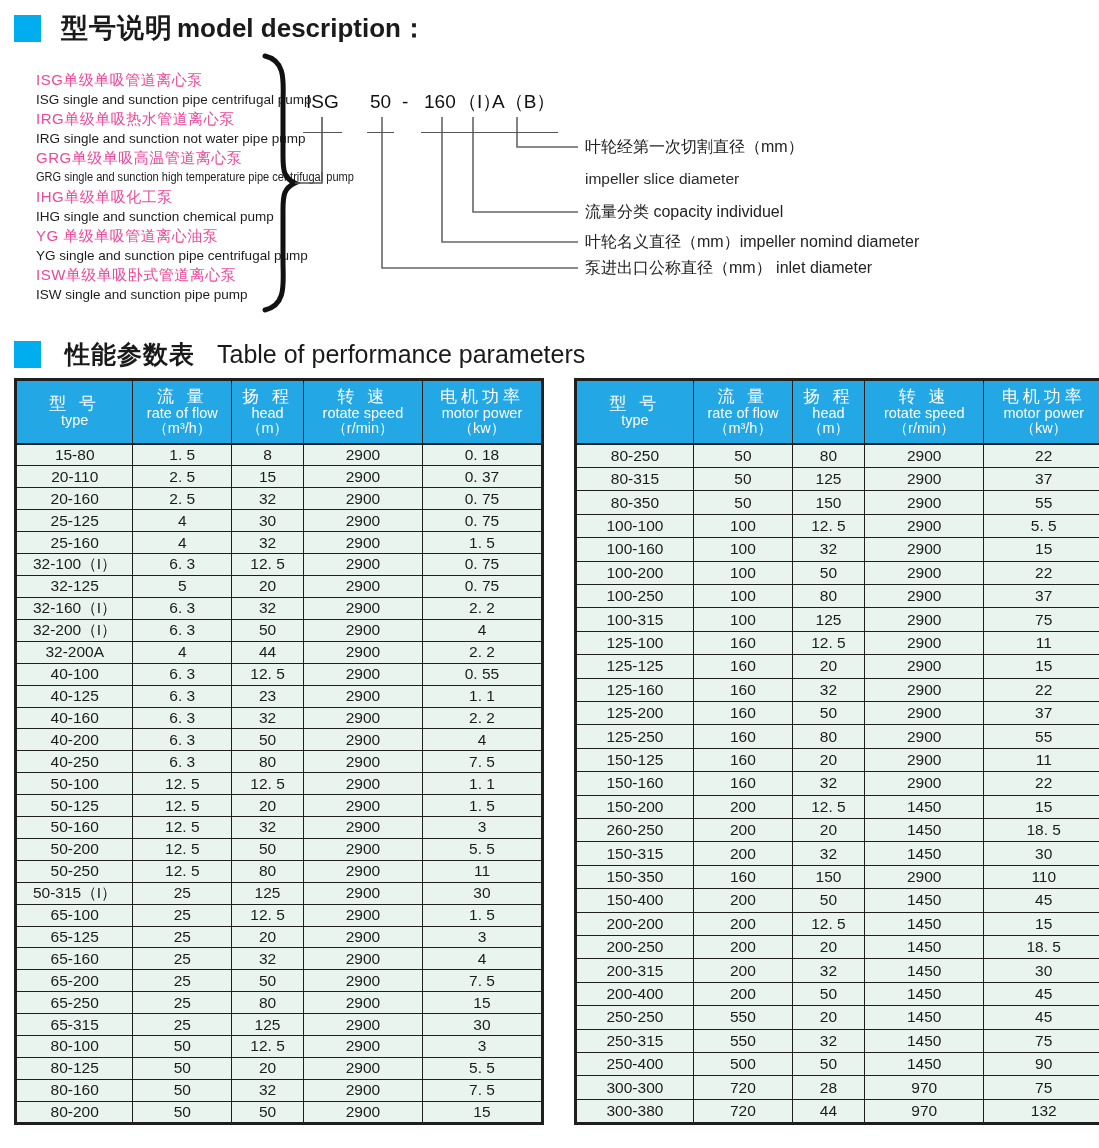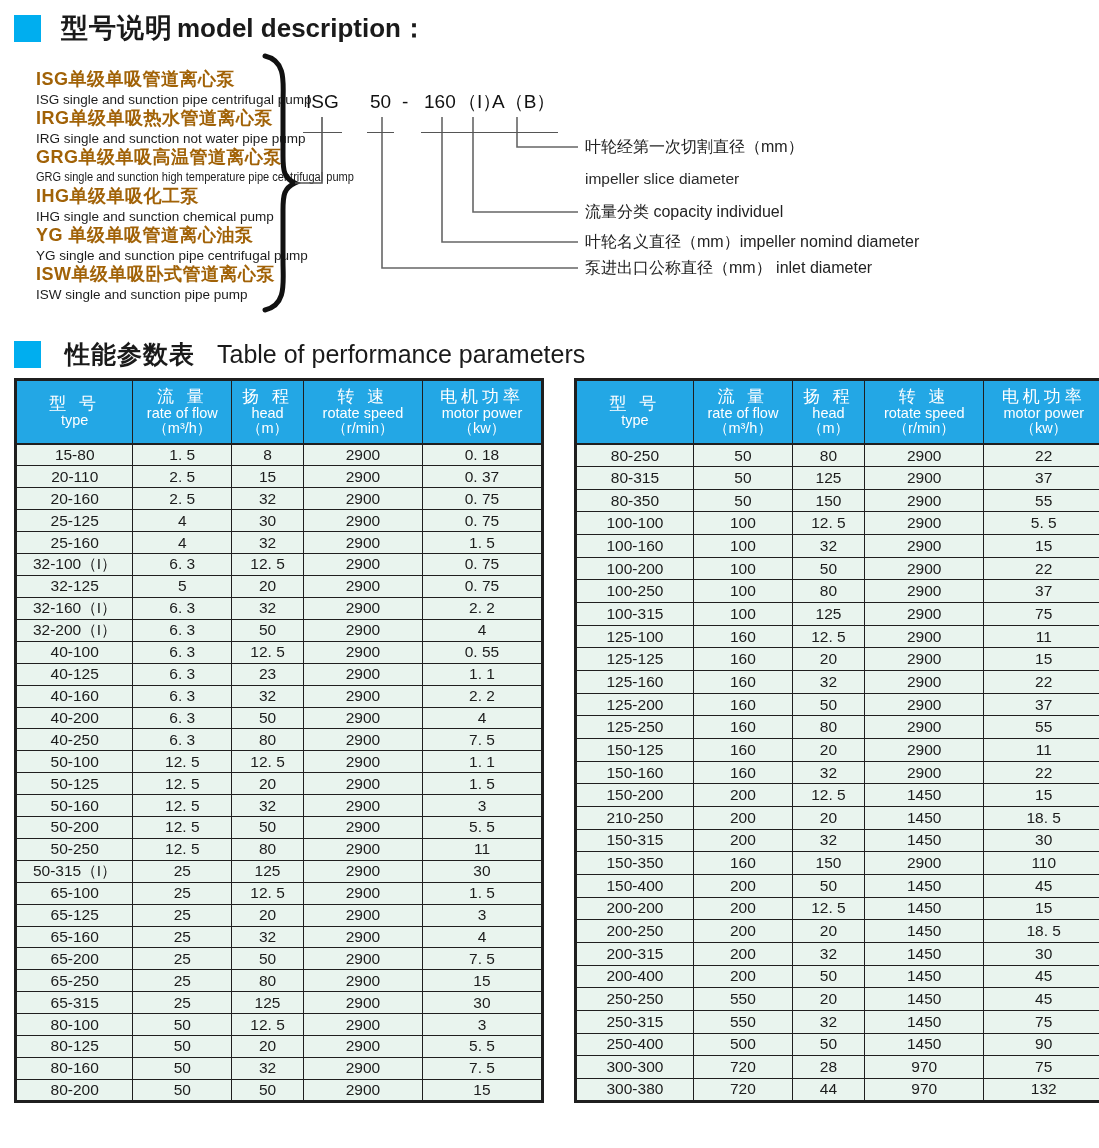--- a/index.html
+++ b/index.html
@@ -16,21 +16,21 @@
   .sec-sq{width:27px;height:27px;background:#00aeef;display:inline-block;flex:none;}
   .sec-head .t-zh{font-weight:bold;font-size:27px;letter-spacing:1px;margin-left:20px;}
   .sec-head .t-en{font-weight:600;font-size:26px;margin-left:4px;}
   .sec-head2 .t-zh{font-size:25px;margin-left:24px;}
   .sec-head2 .t-en{font-weight:500;font-size:25px;margin-left:22px;}
 
   
   .diagram{position:absolute;left:0;top:0;width:1099px;height:335px;}
   .pump-list{position:absolute;left:36px;top:70px;}
   .pump-item{margin:0;}
-  .pump-zh{font-size:18px;line-height:19.5px;color:#a16207;font-weight:700;letter-spacing:.5px;}
+  .pump-zh{font-size:15px;line-height:19.5px;color:#ec4899;font-weight:400;letter-spacing:.5px;}
   .pump-en{font-size:13.5px;line-height:19.5px;color:#1c1c1c;}
   .pump-en.condensed{font-size:12px;transform:scaleX(.92);transform-origin:left center;white-space:nowrap;}
   svg.overlay{position:absolute;left:0;top:0;pointer-events:none;}
   .code-part{position:absolute;top:92px;font-size:19px;color:#111;
              border-bottom:1.5px solid #555;padding:0 3px 20px 3px;line-height:20px;}
   .code-dash{position:absolute;top:92px;font-size:19px;color:#111;line-height:20px;}
   .callout{position:absolute;left:585px;white-space:nowrap;color:#222;}
   .callout.zh{font-size:16px;}
   .callout.en{font-size:15.5px;color:#2a2a2a;}
 
@@ -217,20 +217,27 @@
             <td>2. 2</td>
           </tr>
           <tr>
             <td>32-200（I）</td>
             <td>6. 3</td>
             <td>50</td>
             <td>2900</td>
             <td>4</td>
           </tr>
           <tr>
+            <td>32-200A</td>
+            <td>4</td>
+            <td>44</td>
+            <td>2900</td>
+            <td>2. 2</td>
+          </tr>
+          <tr>
             <td>40-100</td>
             <td>6. 3</td>
             <td>12. 5</td>
             <td>2900</td>
             <td>0. 55</td>
           </tr>
           <tr>
             <td>40-125</td>
             <td>6. 3</td>
             <td>23</td>
@@ -508,21 +515,21 @@
             <td>22</td>
           </tr>
           <tr>
             <td>150-200</td>
             <td>200</td>
             <td>12. 5</td>
             <td>1450</td>
             <td>15</td>
           </tr>
           <tr>
-            <td>210-250</td>
+            <td>260-250</td>
             <td>200</td>
             <td>20</td>
             <td>1450</td>
             <td>18. 5</td>
           </tr>
           <tr>
             <td>150-315</td>
             <td>200</td>
             <td>32</td>
             <td>1450</td>

